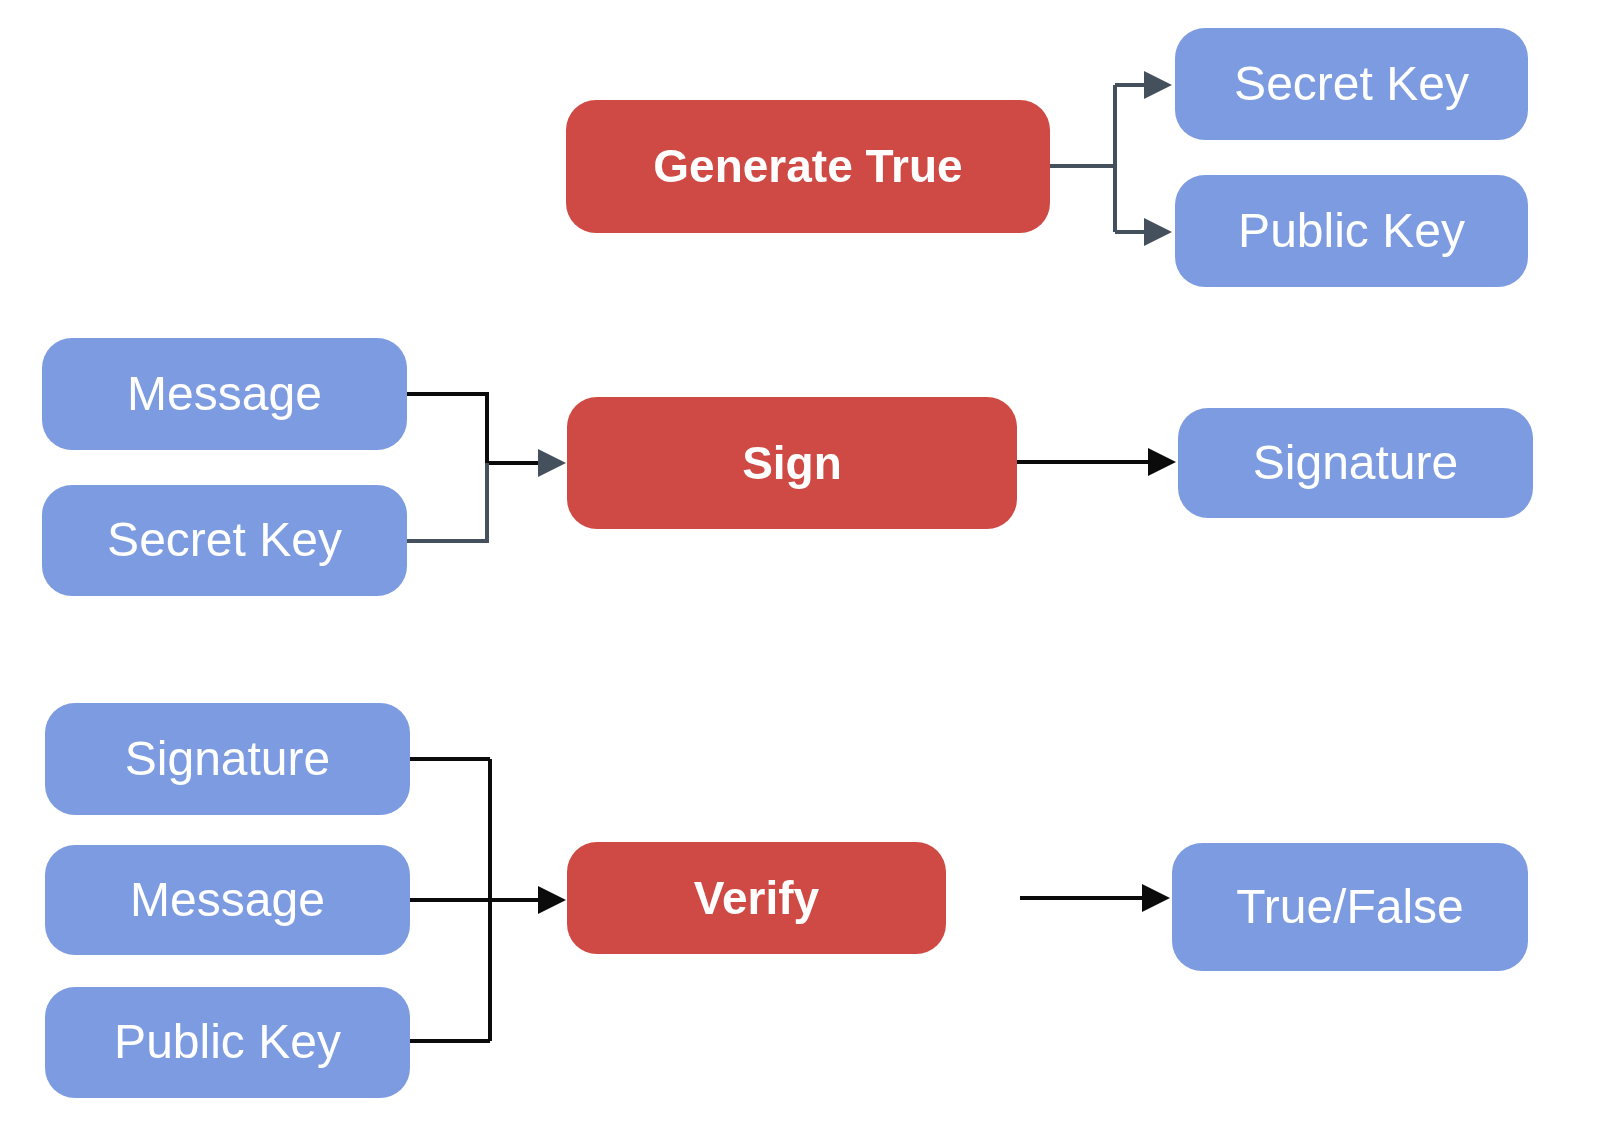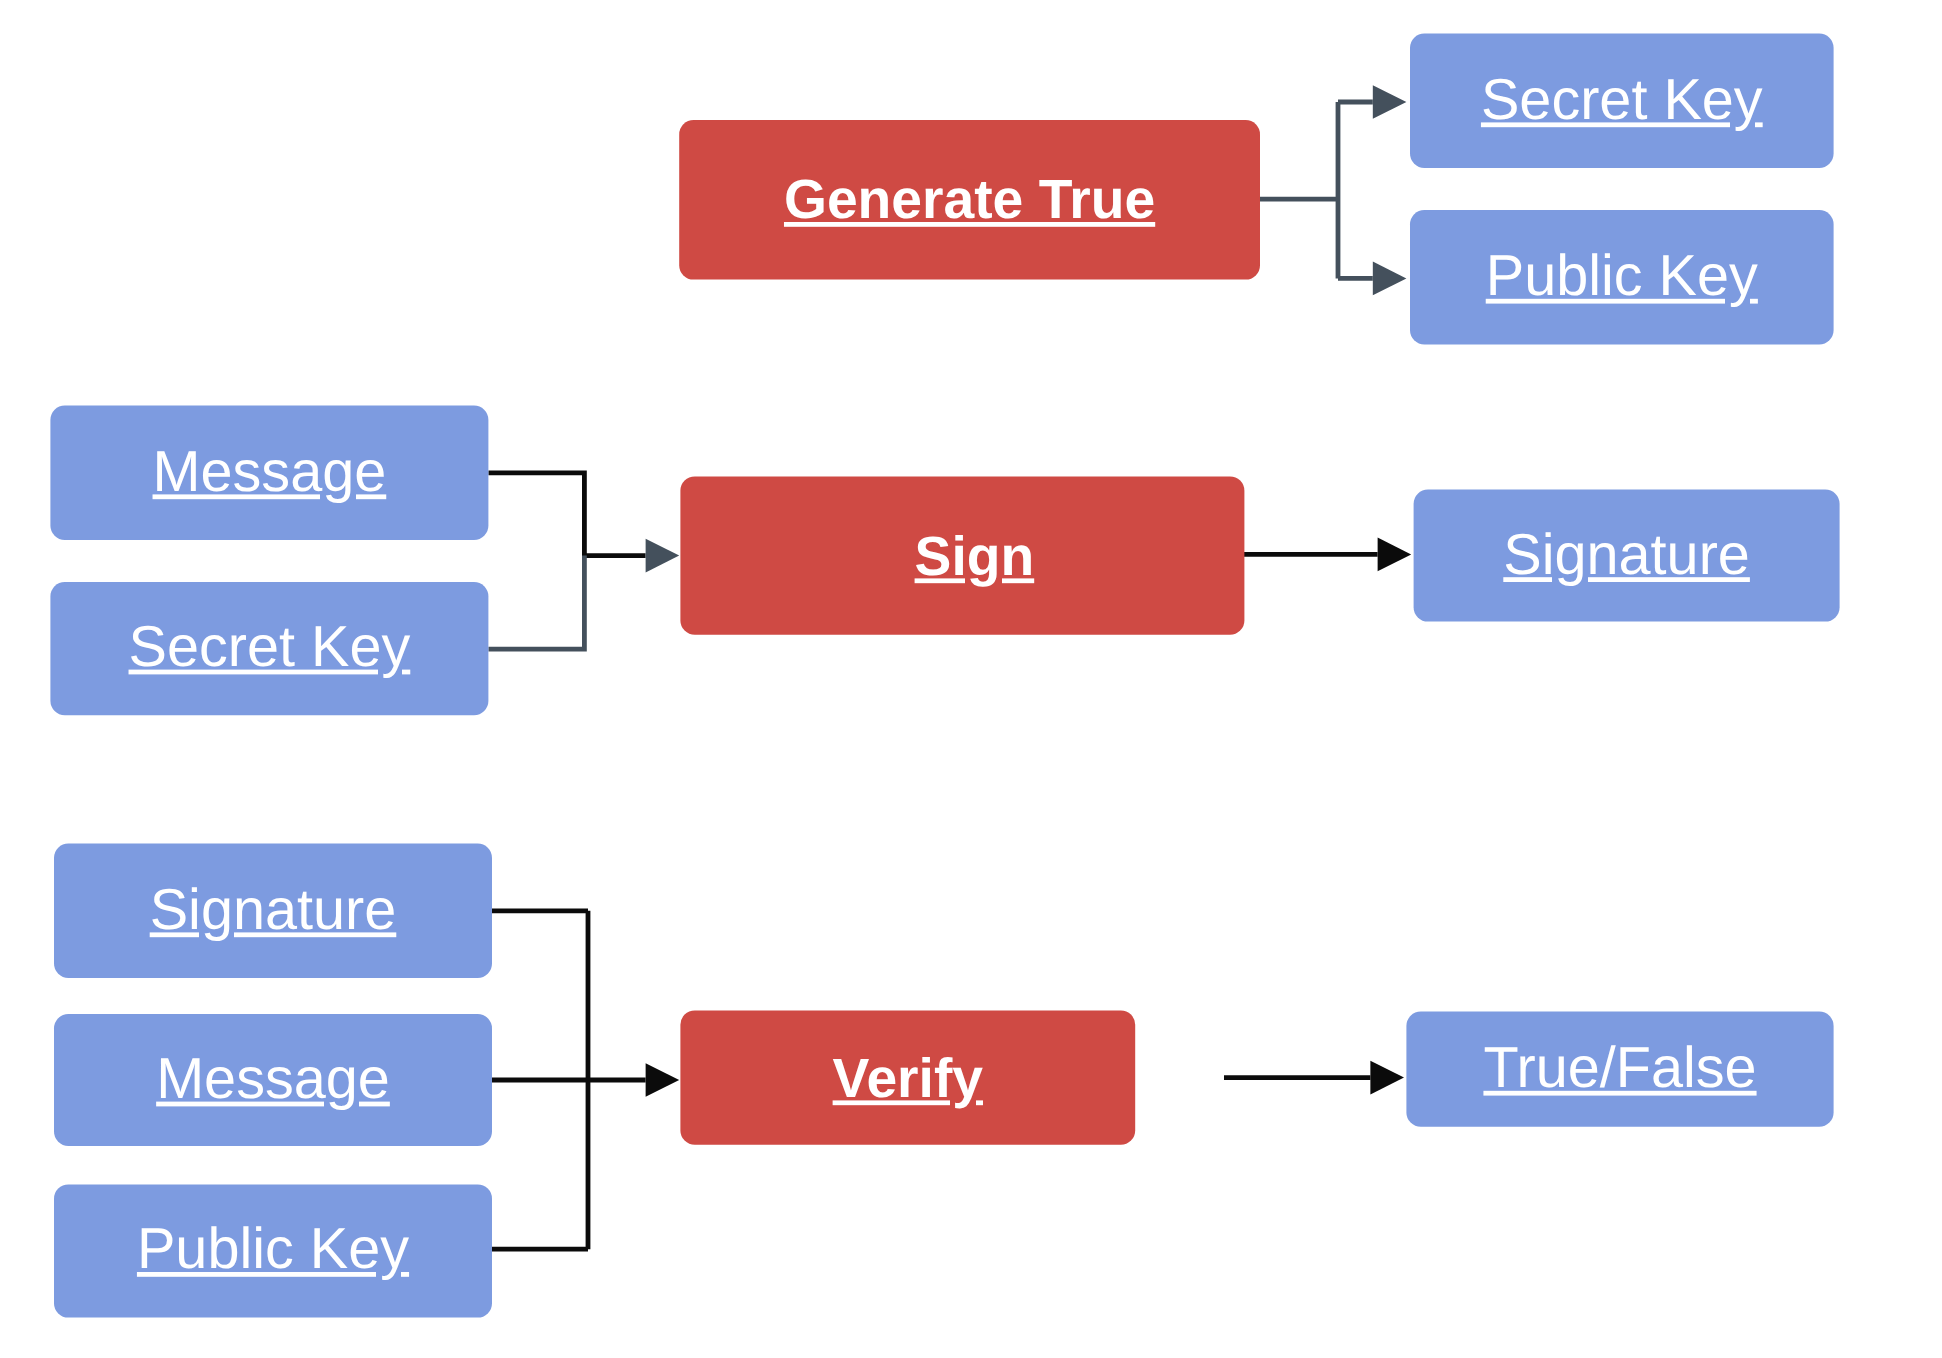--- a/index.html
+++ b/index.html
@@ -15,45 +15,44 @@
     position:relative;
     width:1618px;height:1132px;
     background:var(--bg);
     font-family:"Liberation Sans", sans-serif;
     overflow:hidden;
   }
   .connector-layer{position:absolute;left:0;top:0;width:1618px;height:1132px;}
   .node{
     position:absolute;
     display:flex;align-items:center;justify-content:center;
-    border-radius:12px;
+    border-radius:30px;
     color:var(--text-color);
     text-align:left;
     line-height:1.1;
     white-space:nowrap;
-    text-decoration:underline;
   }
   .process{background:var(--process-fill);font-weight:bold;font-size:46px;}
   .data{background:var(--data-fill);font-weight:normal;font-size:48px;}
 
   
   #n-generate      {left:566px;  top:100px; width:484px; height:133px;}
   #n-secret-top    {left:1175px; top:28px;  width:353px; height:112px;}
   #n-public-top    {left:1175px; top:175px; width:353px; height:112px;}
 
   #n-message-sign  {left:42px;   top:338px; width:365px; height:112px;}
   #n-secret-sign   {left:42px;   top:485px; width:365px; height:111px;}
-  #n-sign          {left:567px;  top:397px; width:450px; height:132px;padding-left:20px;}
+  #n-sign          {left:567px;  top:397px; width:450px; height:132px;}
   #n-signature-out {left:1178px; top:408px; width:355px; height:110px;}
 
   #n-signature-ver {left:45px;   top:703px; width:365px; height:112px;}
   #n-message-ver   {left:45px;   top:845px; width:365px; height:110px;}
   #n-public-ver    {left:45px;   top:987px; width:365px; height:111px;}
   #n-verify        {left:567px;  top:842px; width:379px; height:112px;}
-  #n-truefalse     {left:1172px; top:843px; width:356px; height:96px;}
+  #n-truefalse     {left:1172px; top:843px; width:356px; height:128px;}
 </style>
 </head>
 <body>
 
 <div class="canvas">
 
   <svg class="connector-layer" viewBox="0 0 1618 1132" xmlns="http://www.w3.org/2000/svg">
 
     <path d="M1050 166 H1115 M1115 85 V232 M1115 85 H1144 M1115 232 H1144" fill="none" stroke="#44505C" stroke-width="4"></path>
     <polygon points="1144,71 1172,85 1144,99" fill="#44505C"></polygon>

